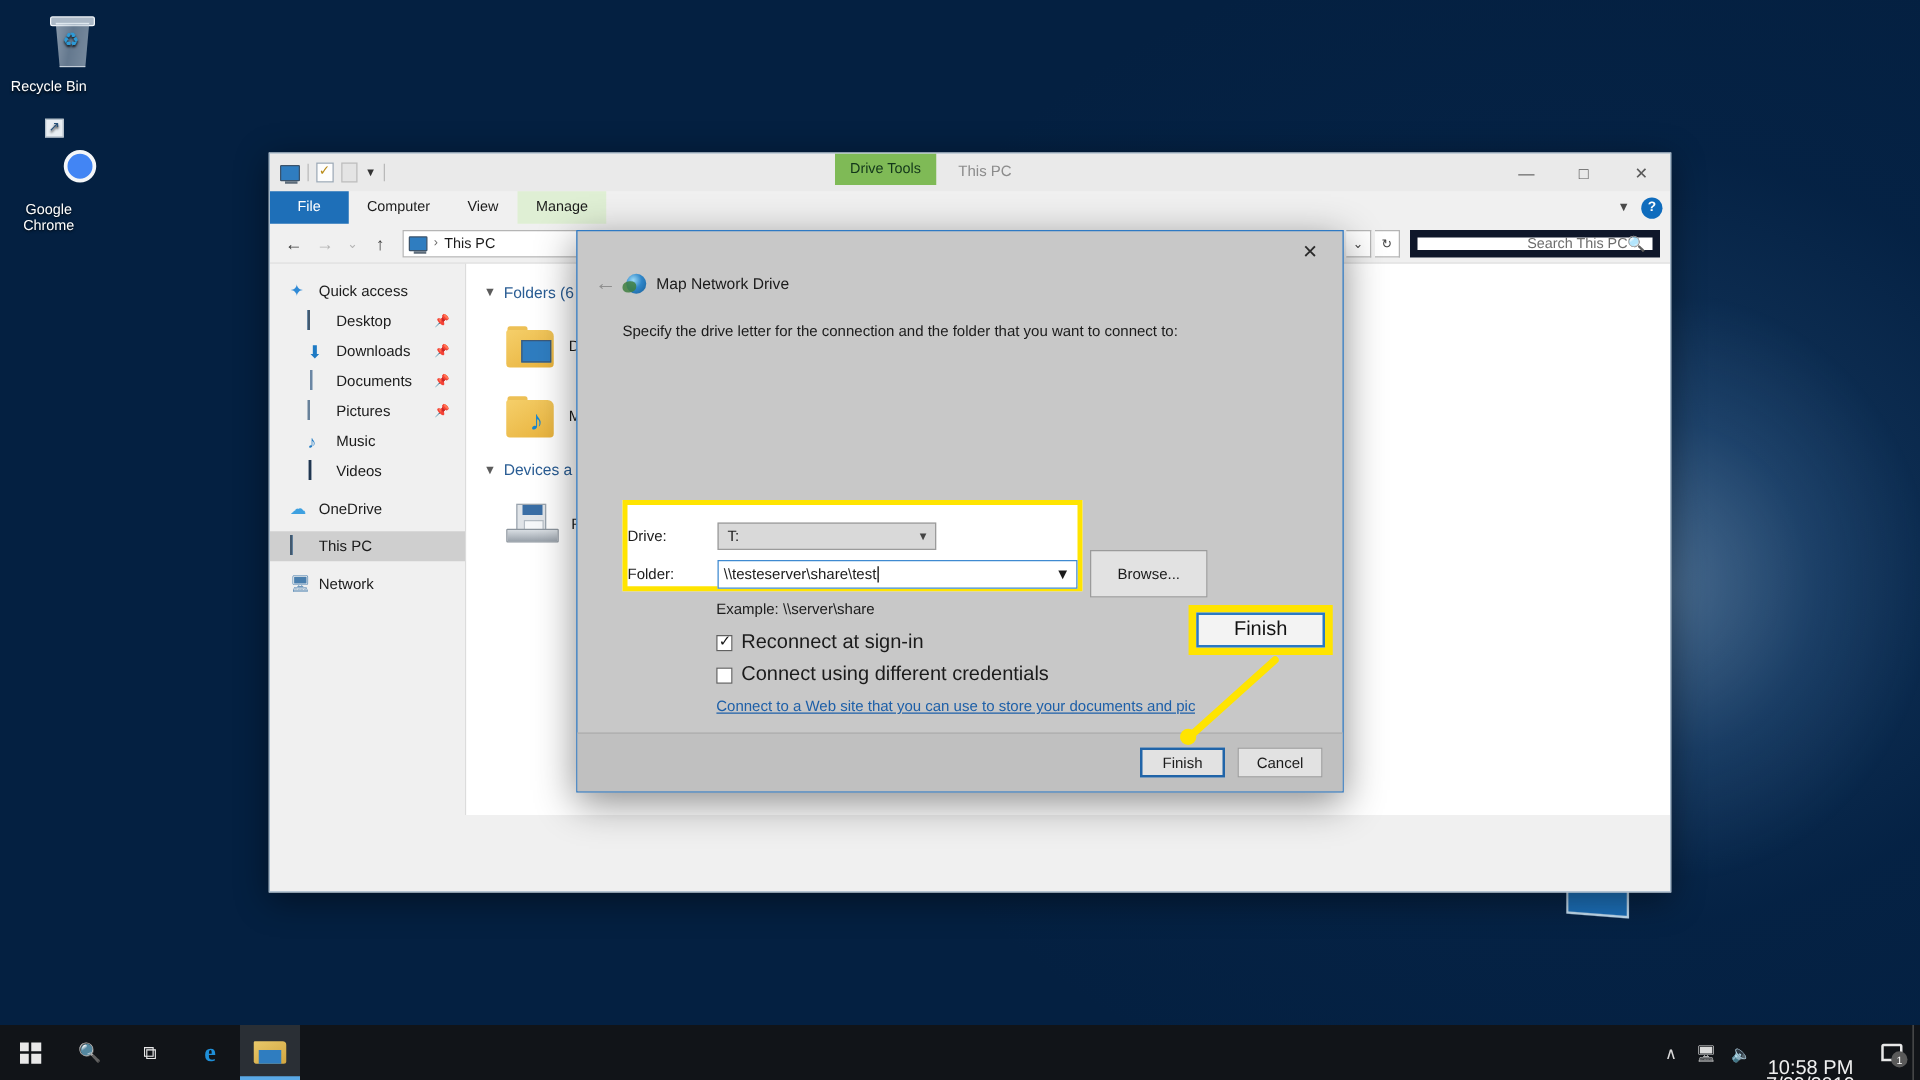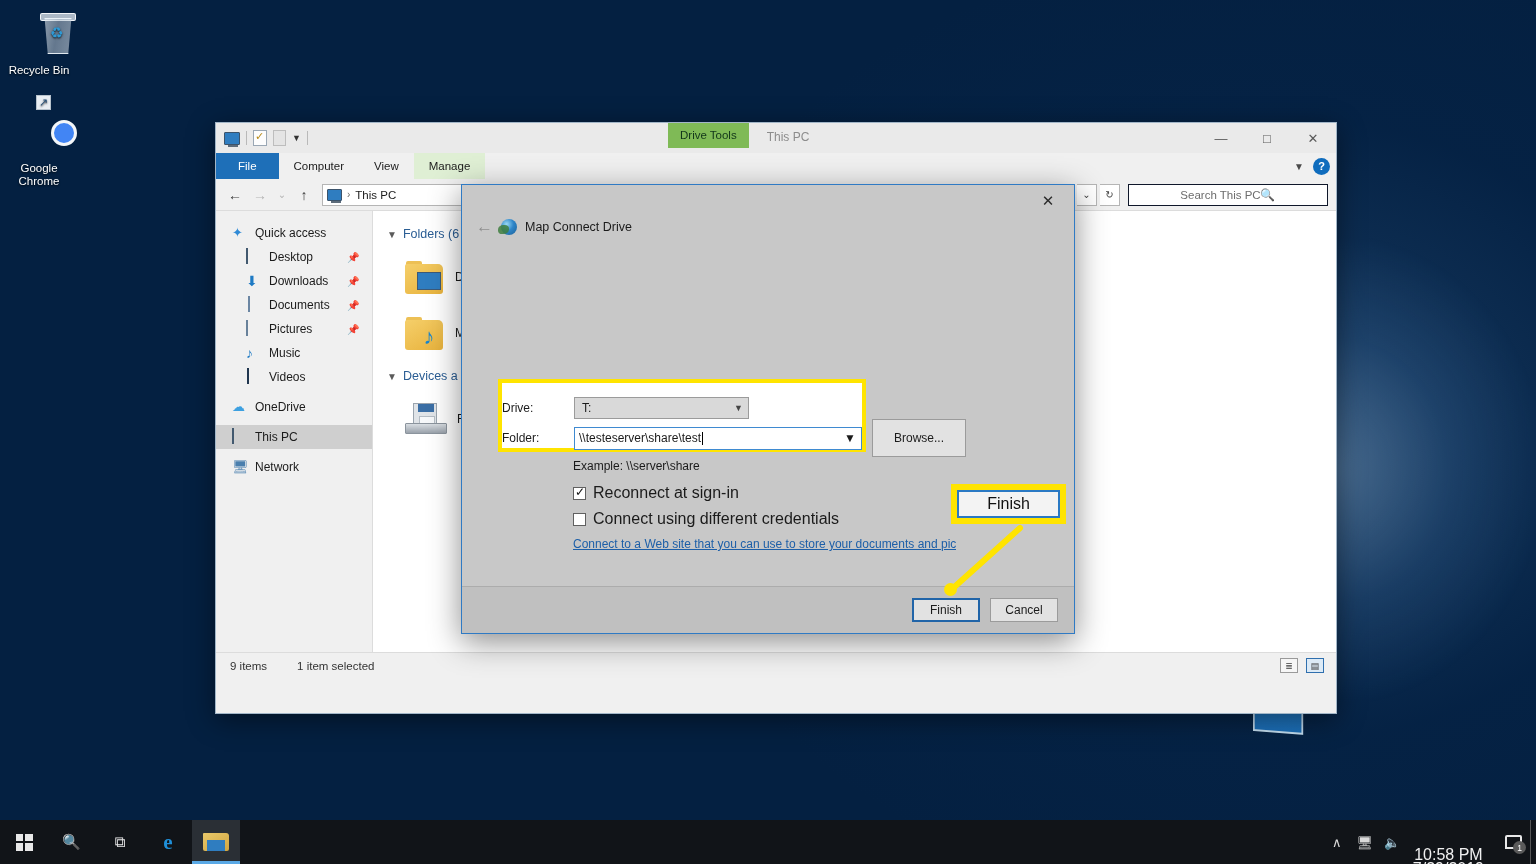--- a/index.html
+++ b/index.html
@@ -117,22 +117,22 @@
     font-size:14px; color:#3a3a3a; }
   .nav-btn.dim{ color:#b4b4b4; }
   .nav-btn.small{ width:16px; font-size:10px; }
   .crumb-bar{ flex:1; height:22px; background:#fff; border:1px solid #b5b5b5; display:flex; align-items:center;
     padding:0 4px; gap:5px; margin-left:4px; }
   .crumb-bar .mini-monitor{ width:15px; height:12px; }
   .crumb-sep{ color:#6b6b6b; font-size:10px; }
   .crumb-txt{ font-size:11.5px; }
   .crumb-drop, .refresh{ width:20px; height:22px; display:flex; align-items:center; justify-content:center;
     font-size:10px; color:#444; border:1px solid #b5b5b5; border-left:none; background:#fff; }
-  .search-box{ width:200px; height:22px; background:#fff; border:1px solid #0f172a; margin-left:5px;
-    display:flex; align-items:center; padding:0 5px; justify-content:center; }
+  .search-box{ width:200px; height:22px; background:#fff; border:6px solid #0f172a; margin-left:5px;
+    display:flex; align-items:center; padding:0 5px; justify-content:flex-end; }
   .search-box span.ph{ color:#6d6d6d; font-size:11.5px; }
   .search-box span.mag{ color:#3a3a3a; font-size:12px; }
 
   .ex-body{ display:flex; height:441px; }
   .navpane{ width:157px; background:#f0f0f0; border-right:1px solid #dcdcdc; padding-top:10px; font-size:12px; }
   .nav-item{ height:24px; display:flex; align-items:center; padding-left:16px; gap:7px; position:relative; }
   .nav-item.child{ padding-left:30px; }
   .nav-item.sel{ background:#cfcfcf; }
   .nav-item .pin{ position:absolute; right:12px; color:#8a8a8a; font-size:10px; }
   .ico{ width:16px; height:16px; display:inline-block; position:relative; flex:none; }
@@ -407,41 +407,34 @@
       <div class="item-row">
         <span class="drive-ico">
           <span class="floppy"></span>
             <span class="base"></span>
         </span>
         <span class="item-label">Flo</span>
       </div>
     </div>
   </div>
 
-  <div class="statusbar">
-    <span>9 items</span>
-    <span>1 item selected</span>
-    <span class="view-btns">
-      <span class="vb">≣</span>
-      <span class="vb act">▤</span>
-    </span>
-  </div>
 </div>
 
 <div id="mnd">
   <div class="mnd-head">
     <div class="mnd-close">✕</div>
     <div class="mnd-title-row">
       <span class="back-arrow">←</span>
       <span class="globe"></span>
-      <span class="mnd-title">Map Connect Drive</span>
+      <span class="mnd-title">Map Network Drive</span>
     </div>
   </div>
 
   <div class="mnd-body">
+    <div class="sub">Specify the drive letter for the connection and the folder that you want to connect to:</div>
 
     <div class="hl-box"></div>
 
     <div class="fields">
       <div class="fld">
         <label>Drive:</label>
         <span class="drive-sel">
           <span>T:</span>
           <span class="cv">▼</span>
         </span>

